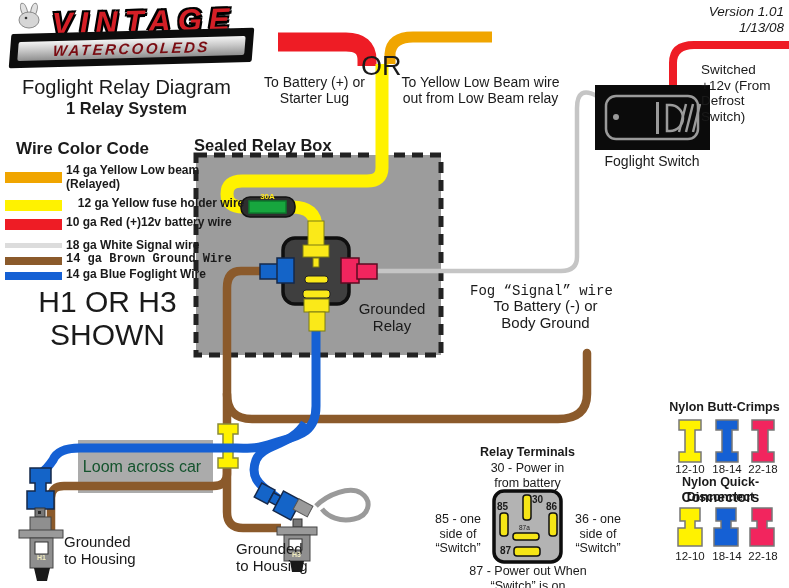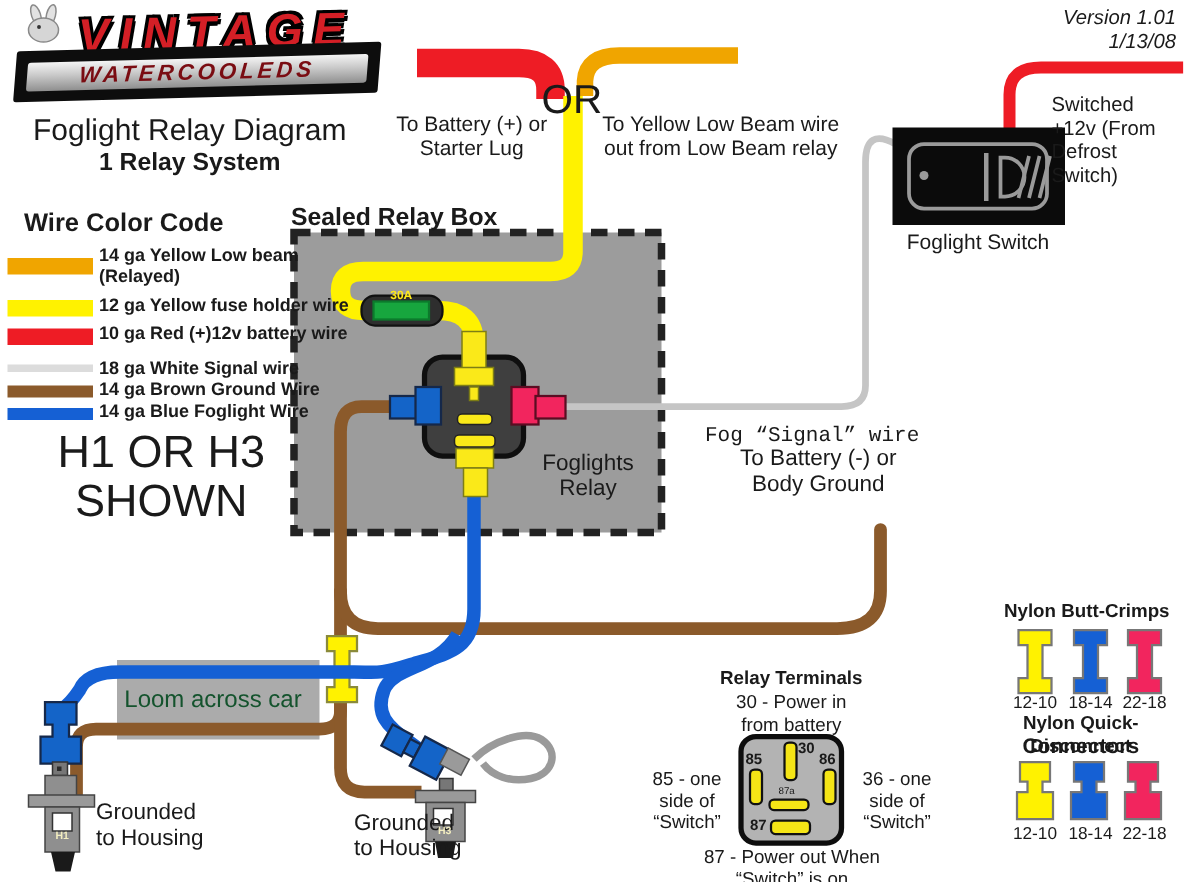--- a/index.html
+++ b/index.html
@@ -175,45 +175,45 @@
 
   <div class="lbl ctr" style="left:14px;top:76px;width:225px;font-size:20px;">Foglight Relay Diagram</div>
   <div class="lbl ctr b" style="left:14px;top:99px;width:225px;font-size:16.5px;">1 Relay System</div>
 
   <div class="lbl b" style="left:16px;top:139px;font-size:17px;">Wire Color Code</div>
 
   <div class="swatch" style="top: 172px; height: 11px; background: rgb(240, 165, 0);"></div>
   <div class="lbl b" style="left:66px;top:164px;width:140px;font-size:12px;">14 ga Yellow Low beam (Relayed)</div>
 
   <div class="swatch" style="top: 200px; height: 11px; background: rgb(255, 242, 0);"></div>
-  <div class="lbl b" style="left:66px;top:197px;width:190px;font-size:12px;">12 ga Yellow fuse holder wire</div>
+  <div class="lbl b" style="left:66px;top:197px;width:190px;font-size:12px;text-align:center;">12 ga Yellow fuse holder wire</div>
 
   <div class="swatch" style="top: 219px; height: 11px; background: rgb(238, 28, 37);"></div>
   <div class="lbl b" style="left:66px;top:216px;width:190px;font-size:12px;">10 ga Red (+)12v battery wire</div>
 
   <div class="swatch" style="top: 243px; height: 5px; background: rgb(220, 220, 220);"></div>
   <div class="lbl b" style="left:66px;top:239px;width:190px;font-size:12px;">18 ga White Signal wire</div>
 
   <div class="swatch" style="top: 257px; height: 8px; background: rgb(139, 90, 43);"></div>
-  <div class="lbl b" style="left:66px;top:253px;width:190px;font-size:12px;">14 ga Brown Ground Wire</div>
+  <div class="lbl b" style="left:66px;top:253px;width:190px;font-size:12px;font-family:Liberation Mono, monospace;">14 ga Brown Ground Wire</div>
 
   <div class="swatch" style="top: 272px; height: 8px; background: rgb(21, 96, 212);"></div>
   <div class="lbl b" style="left:66px;top:268px;width:190px;font-size:12px;">14 ga Blue Foglight Wire</div>
 
   <div class="lbl ctr" style="left:15px;top:285px;width:185px;font-size:30px;">H1 OR H3</div>
   <div class="lbl ctr" style="left:15px;top:318px;width:185px;font-size:30px;">SHOWN</div>
 
   <div class="lbl" style="left:361px;top:51px;font-size:27px;">OR</div>
   <div class="lbl ctr" style="left:262px;top:74px;width:105px;font-size:14px;">To Battery (+) or Starter Lug</div>
   <div class="lbl ctr" style="left:398px;top:74px;width:165px;font-size:14px;">To Yellow Low Beam wire out from Low Beam relay</div>
   <div class="lbl" style="left:701px;top:62px;width:88px;font-size:13.5px;">Switched +12v (From Defrost Switch)</div>
   <div class="lbl ctr" style="left:592px;top:153px;width:120px;font-size:14px;">Foglight Switch</div>
   <div class="lbl b" style="left:194px;top:136px;font-size:16.5px;">Sealed Relay Box</div>
   <div class="lbl ctr b" style="left:249px;top:192px;width:37px;font-size:8px;color:#ffe919;">30A</div>
-  <div class="lbl ctr" style="left:350px;top:300px;width:84px;font-size:15px;">Foglights Relay</div>
+  <div class="lbl ctr" style="left:350px;top:300px;width:84px;font-size:15px;">Grounded Relay</div>
   <div class="lbl" style="left:470px;top:283px;font-size:14px;font-family:Liberation Mono, monospace;">Fog “Signal” wire</div>
   <div class="lbl ctr" style="left:488px;top:297px;width:115px;font-size:15px;">To Battery (-) or Body Ground</div>
   <div class="lbl ctr" style="left:78px;top:458px;width:128px;font-size:16px;color:#14532d;">Loom across car</div>
   <div class="lbl" style="left:64px;top:533px;width:80px;font-size:15px;">Grounded to Housing</div>
   <div class="lbl" style="left:236px;top:540px;width:80px;font-size:15px;">Grounded to Housing</div>
   <div class="lbl ctr b" style="left:32px;top:554px;width:19px;font-size:7px;color:#f3eec0;">H1</div>
   <div class="lbl ctr b" style="left:287px;top:551px;width:19px;font-size:7px;color:#f3eec0;">H3</div>
 
   <div class="lbl ctr b" style="left:470px;top:445px;width:115px;font-size:12.5px;">Relay Terminals</div>
   <div class="lbl ctr" style="left:480px;top:461px;width:95px;font-size:12.5px;">30 - Power in from battery</div>

